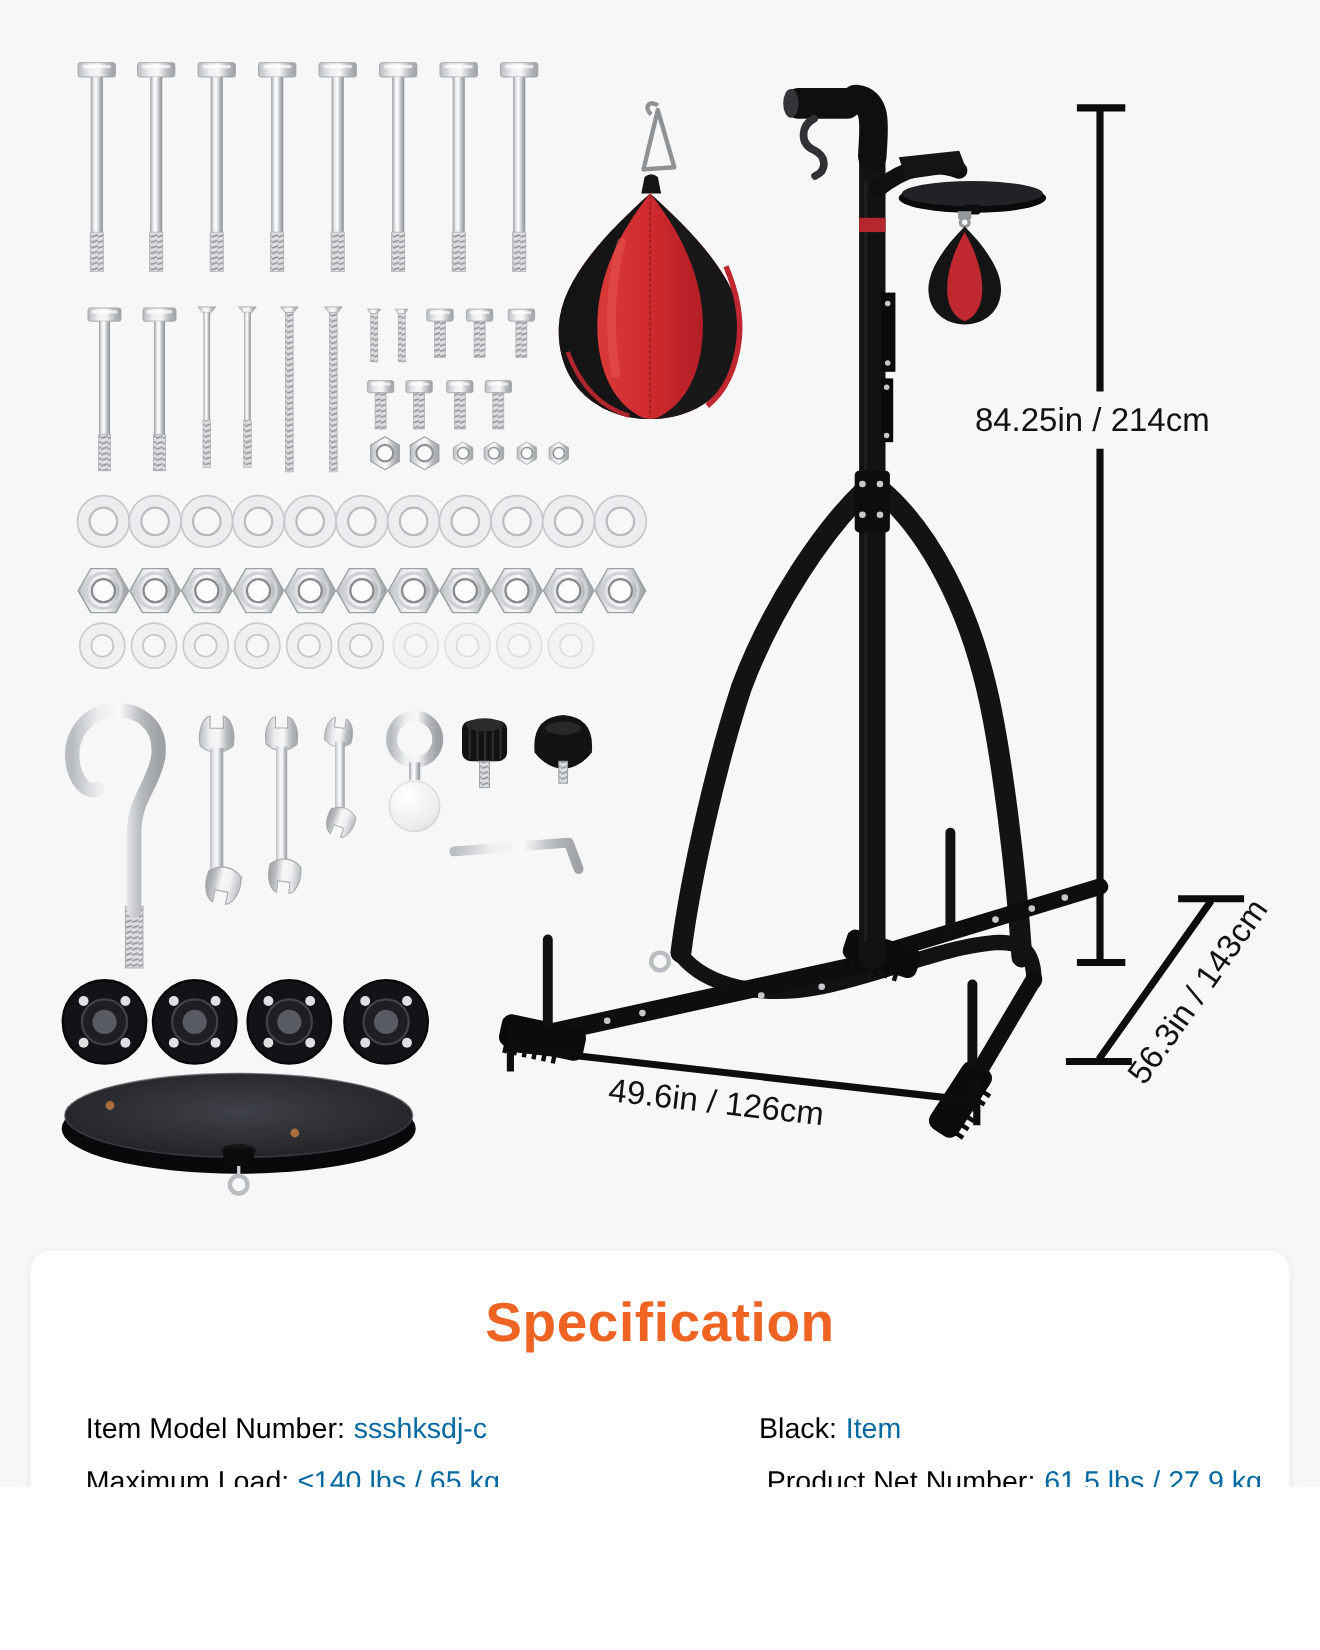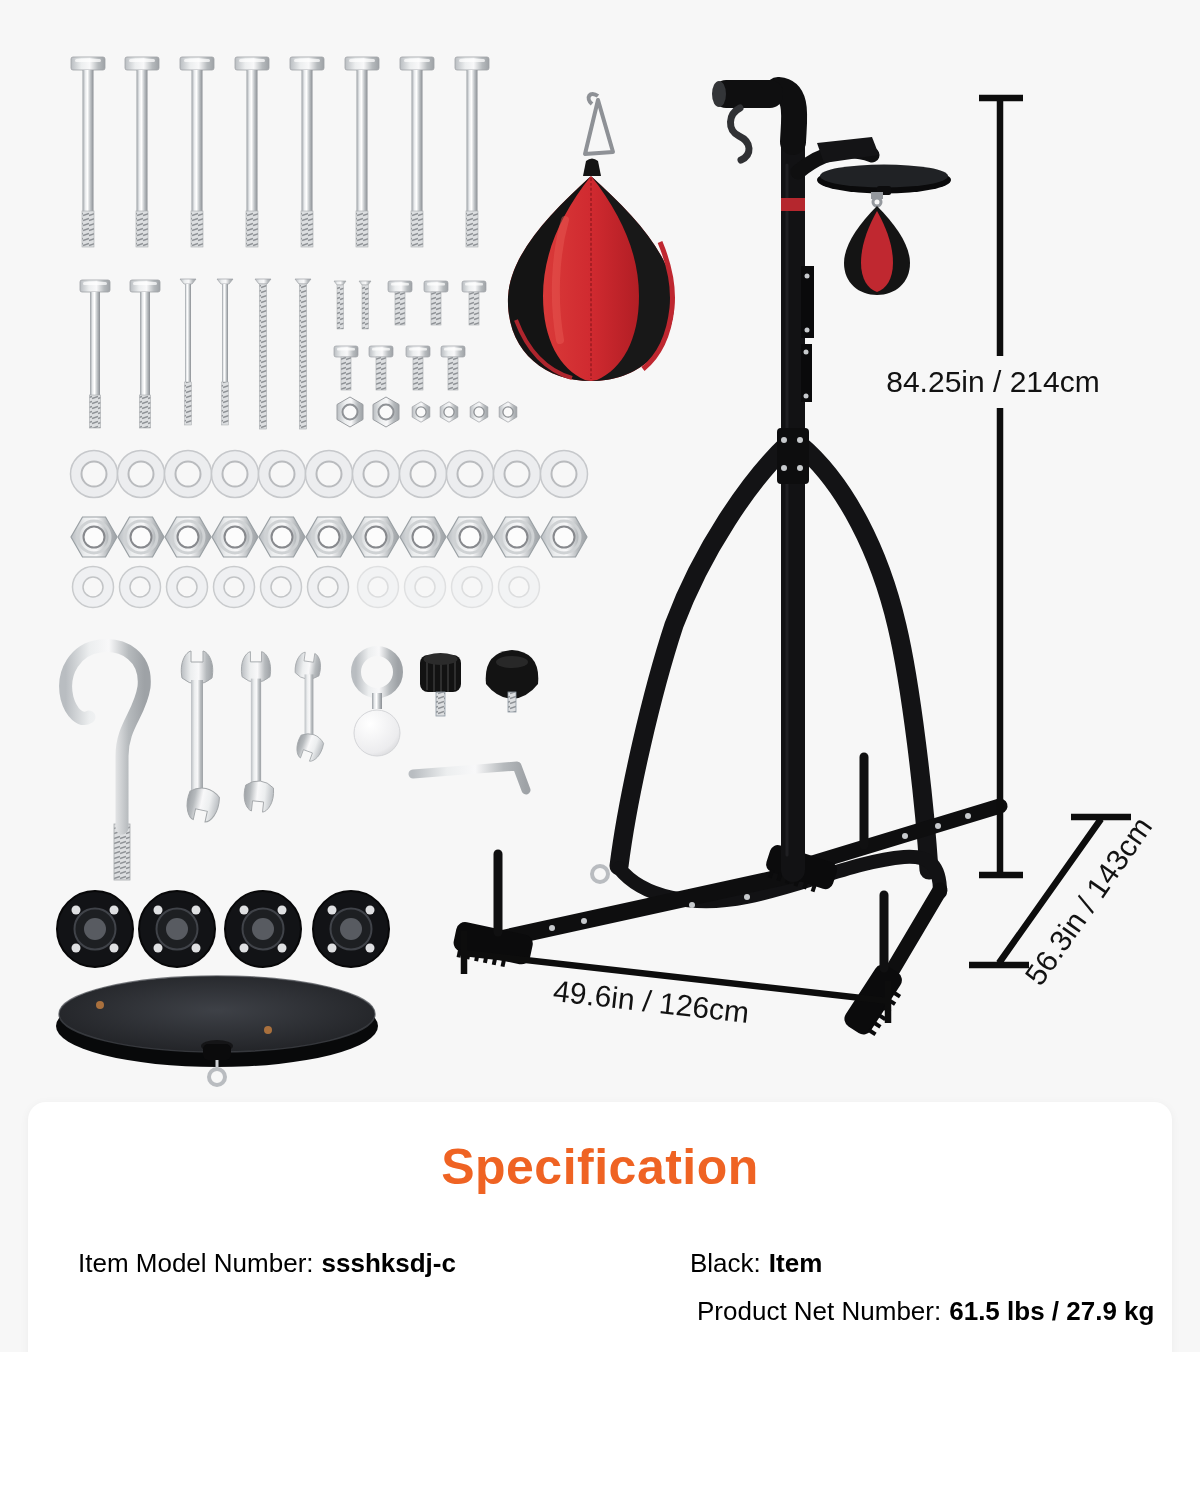--- a/index.html
+++ b/index.html
@@ -1,26 +1,26 @@
 <!DOCTYPE html>
 <html><head>
 <meta charset="utf-8">
 <style>
   html,body{margin:0;padding:0;}
   .page{position:relative;width:1200px;height:1352px;background:#f7f7f7;overflow:hidden;
         font-family:"Liberation Sans",sans-serif;}
   .diagram{position:absolute;left:0;top:0;width:1200px;height:1130px;}
   text.dim{font-family:"Liberation Sans",sans-serif;font-size:30px;fill:#121212;}
-  .spec-card{position:absolute;left:28px;top:1102px;width:1144px;height:296px;background:#ffffff;
+  .spec-card{position:absolute;left:28px;top:1137px;width:1144px;height:296px;background:#ffffff;
              border-radius:18px;box-shadow:0 2px 10px rgba(0,0,0,0.05);}
   .spec-title{margin:0;position:absolute;left:0;right:0;top:36px;text-align:center;
               font-size:50px;font-weight:bold;color:#EF6323;letter-spacing:0.5px;}
   .pair{position:absolute;white-space:nowrap;font-size:26px;line-height:1.2;}
   .pair .lab{color:#000000;}
-  .pair .val{color:#000000;font-weight:bold;margin-left:8px;}
+  .pair .val{color:#0369a1;font-weight:normal;margin-left:8px;}
   .p-r1l{left:50px;top:146px;}
   .p-r1r{left:662px;top:146px;}
   .p-r2l{left:50px;top:194px;}
   .p-r2r{left:669px;top:194px;}
 </style>
 </head>
 <body>
 
 <div class="page">
 
@@ -354,18 +354,21 @@
 </svg>
 
 <section class="spec-card">
   <h2 class="spec-title">Specification</h2>
   <div class="pair p-r1l">
     <span class="lab">Item Model Number:</span><span class="val">ssshksdj-c</span>
   </div>
   <div class="pair p-r1r">
     <span class="lab">Black:</span><span class="val">Item</span>
   </div>
+  <div class="pair p-r2l">
+    <span class="lab">Maximum Load:</span><span class="val">≤140 lbs / 65 kg</span>
+  </div>
   <div class="pair p-r2r">
     <span class="lab">Product Net Number:</span><span class="val">61.5 lbs / 27.9 kg</span>
   </div>
 </section>
 
 </div>
 
 </body></html>

